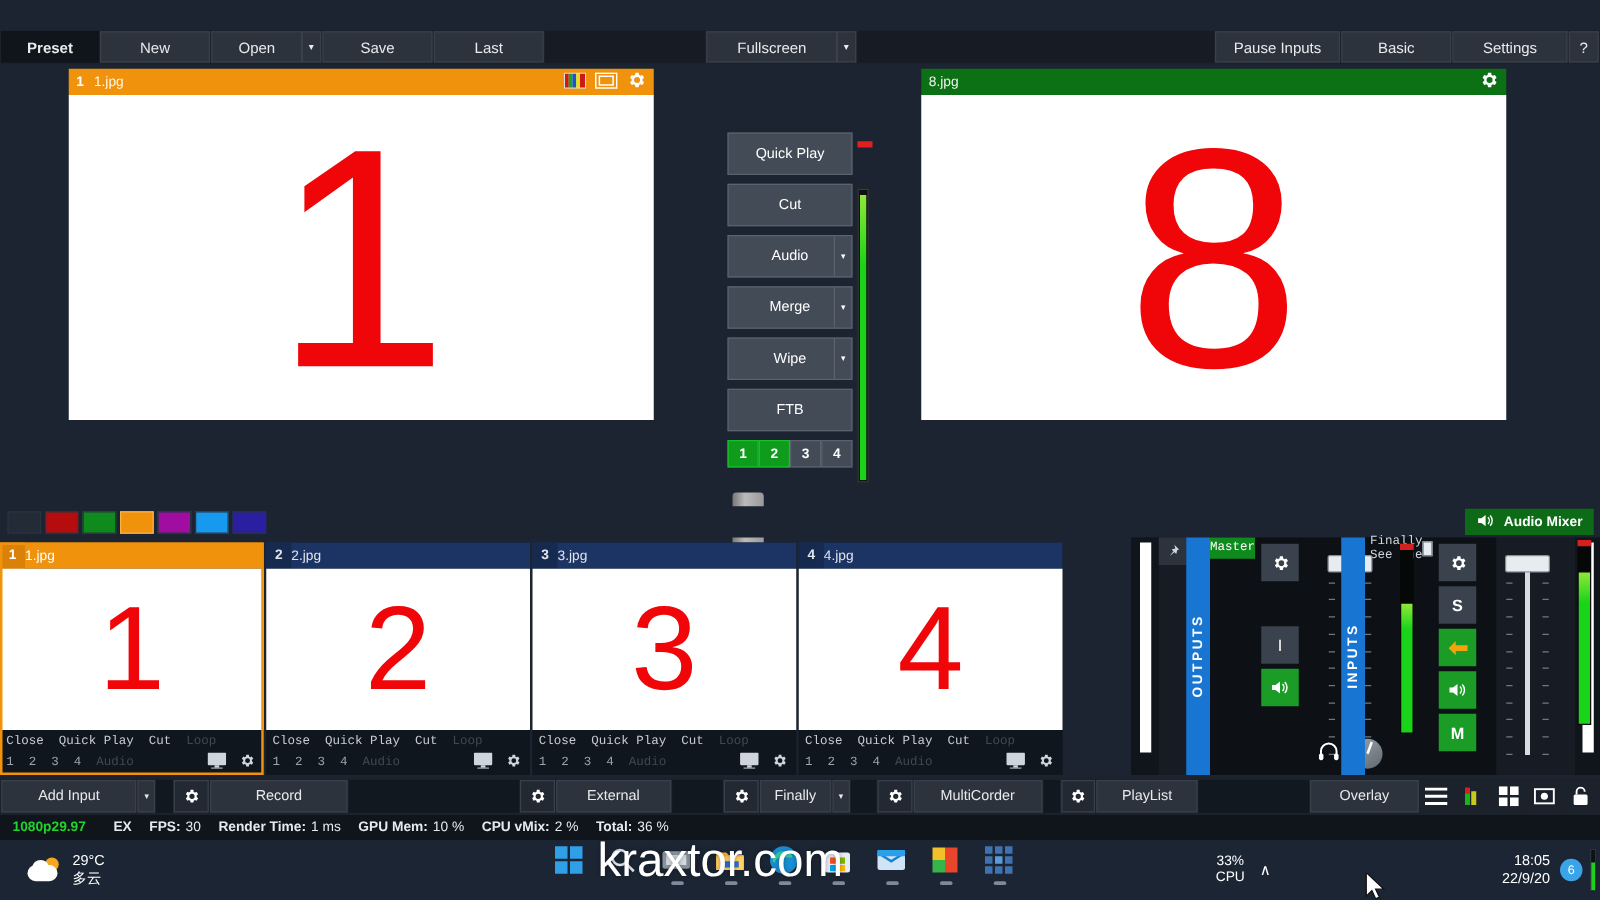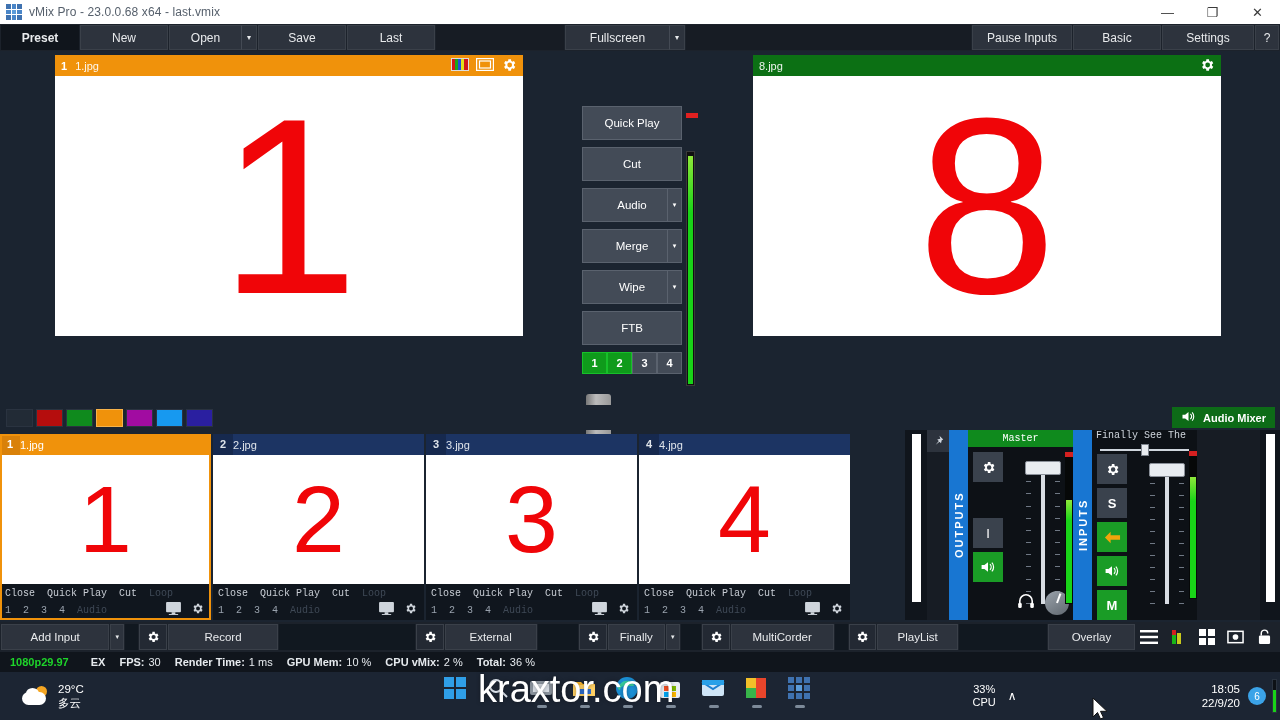--- a/index.html
+++ b/index.html
@@ -113,21 +113,21 @@
   .ifoot .r2 .icons { margin-left: auto; display: flex; gap: 10px; padding-right: 7px; align-items: center; }
   .sel-border { outline: 2px solid #f0920b; outline-offset: -2px; }
 
   
   .mixer { position: absolute; left: 905px; top: 430px; width: 375px; height: 190px; background: #171c24; display: flex; }
   .mixscroll { width: 22px; background: #10151c; display:flex; align-items:flex-start; justify-content:center; padding-top:4px;}
   .mixscroll .bar { width: 9px; height: 168px; background: #ffffff; }
   .pinbtn { width: 22px; height: 22px; background: #2d333d; display: flex; align-items: center; justify-content: center; }
   .vlabel { writing-mode: vertical-rl; transform: rotate(180deg); background: #1876d2; color: #fff;
      font-size: 11px; font-weight: bold; letter-spacing: 2px; display: flex; align-items: center; justify-content: center; width: 19px; }
-  .chan { background: #0d1116; display: flex; flex-direction: column; }
+  .chan { background: #0d1116; display: flex; flex-direction: row; }
   .chan .chdr { height: 17px; background: #0f8a1d; color: #fff; font-size: 10px; font-family: "Liberation Mono", monospace;
      display: flex; align-items: center; justify-content: center; }
   .chan .chdr.dark { background: #0d1116; color: #cfd5dc; justify-content: flex-start; padding-left: 4px; }
   .chan .cbody { flex: 1; display: flex; }
   .btncol { width: 36px; display: flex; flex-direction: column; gap: 4px; padding: 5px 0 0 5px; }
   .sqbtn { width: 30px; height: 30px; background: #3a424d; display: flex; align-items: center; justify-content: center; color: #fff; font-size: 13px; }
   .sqbtn.green { background: #1a9c26; }
   .faderzone { position: relative; width: 78px; }
   .fader-track { position: absolute; left: 38px; top: 22px; width: 4px; bottom: 16px; background: #d8dde3; }
   .fader-knob { position: absolute; left: 22px; top: 14px; width: 36px; height: 14px; background: #e8ecf0; border: 1px solid #8a9099; border-radius: 2px; }
@@ -185,39 +185,20 @@
   .volbar { width: 5px; height: 34px; background: #0d1116; border: 1px solid #2a333f; position: relative; margin-right: 3px;}
   .volbar i { position:absolute; left:0; right:0; bottom:0; height: 70%; background: #19d418; }
   .cursor { position: absolute; left: 1092px; top: 698px; width: 0; height: 0; }
   .cursor svg { position: absolute; left: 0; top: 0; }
 </style>
 </head>
 <body>
 
 <div class="app">
 
-  <div class="titlebar">
-    <span class="win-logo">
-      <i></i>
-        <i></i>
-        <i></i>
-        <i></i>
-        <i></i>
-        <i></i>
-        <i></i>
-        <i></i>
-        <i></i>
-    </span>
-    <span class="title-text">vMix Pro - 23.0.0.68 x64 - last.vmix</span>
-    <span class="win-ctrls">
-      <span class="win-btn">—</span>
-      <span class="win-btn">❐</span>
-      <span class="win-btn close">✕</span>
-    </span>
-  </div>
 
   <div class="menubar">
     <div class="mbtn preset">Preset</div>
     <div class="mbtn" style="width:88px">New</div>
     <div class="mbtn split-main" style="width:72px">Open</div>
     <div class="mbtn split-arrow">▾</div>
     <div class="mbtn" style="width:88px">Save</div>
     <div class="mbtn" style="width:88px">Last</div>
     <div class="mbtn flat" style="width:128px"></div>
     <div class="mbtn split-main" style="width:104px">Fullscreen</div>
@@ -299,21 +280,21 @@
         <i style="height:98%"></i>
       </div>
 
     <div class="tbar">
       <div class="handle"></div>
       <div class="track">
         <div class="fill"></div>
       </div>
     </div>
 
-    <div class="vwin program" style="left:753px; top:4px; width:468px;">
+    <div class="vwin program" style="left:737px; top:4px; width:468px;">
       <div class="hdr">
         <span class="name">8.jpg</span>
         <span class="icons">
           <span>
             <svg width="16" height="16" viewBox="0 0 24 24" fill="#fff">
                 <path d="M19.4 13a7.5 7.5 0 000-2l2-1.6-2-3.4-2.4 1a7.6 7.6 0 00-1.7-1L15 3.2h-4l-.3 2.7a7.6 7.6 0 00-1.7 1l-2.4-1-2 3.4L6.6 11a7.5 7.5 0 000 2l-2 1.6 2 3.4 2.4-1c.5.4 1.1.8 1.7 1l.3 2.7h4l.3-2.7c.6-.3 1.2-.6 1.7-1l2.4 1 2-3.4zM13 15.6A3.6 3.6 0 1116.6 12 3.6 3.6 0 0113 15.6z"></path>
               </svg>
           </span>
         </span>
       </div>

